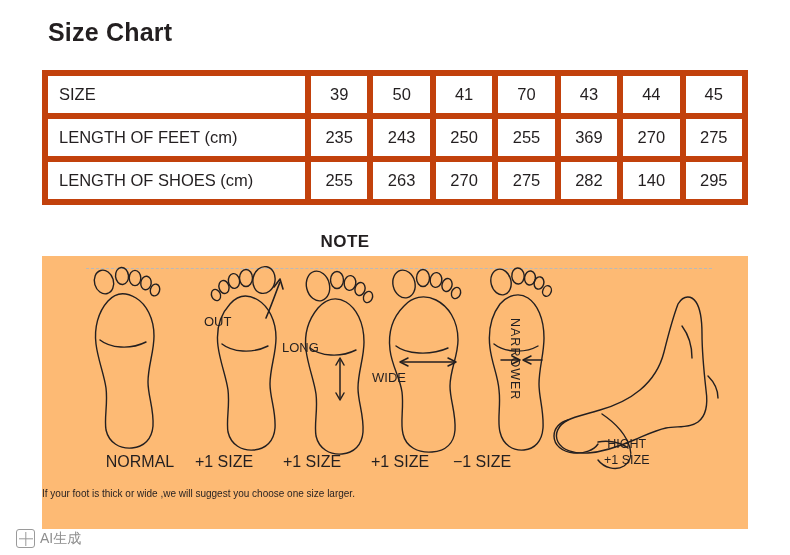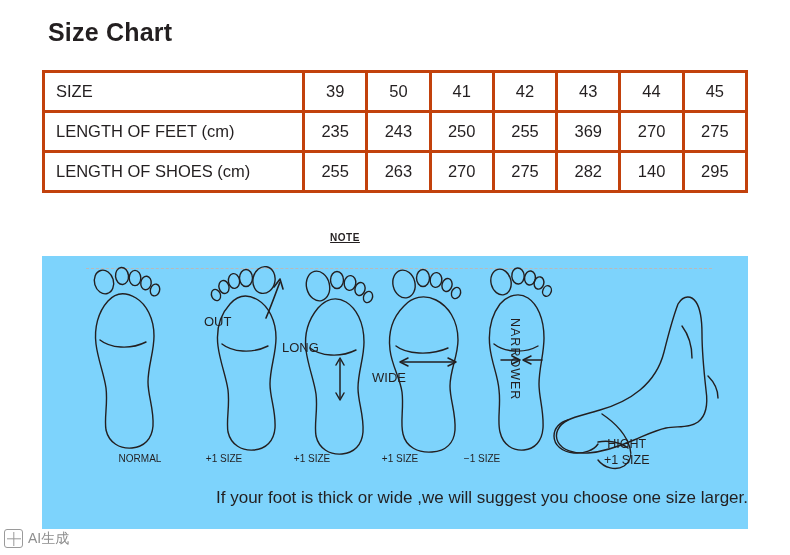--- a/index.html
+++ b/index.html
@@ -36,21 +36,21 @@
   
   .size-table {
     position: absolute;
     left: 42px;
     top: 70px;
     width: 706px;
     border-collapse: collapse;
     table-layout: fixed;
   }
   .size-table td {
-    border: 3px solid #c2410c;
+    border: 6px solid #c2410c;
     height: 37px;
     font-size: 16.5px;
     color: #231f20;
     text-align: center;
     vertical-align: middle;
     padding: 0;
     margin-left: 32px;
   }
   .size-table td.rowlabel {
     text-align: left;
@@ -58,55 +58,54 @@
     width: 246px;
   }
 
   
   .note-heading {
     position: absolute;
     left: 0;
     right: 0;
     top: 232px;
     text-align: center;
-    font-size: 10px;
+    font-size: 17px;
     font-weight: bold;
     letter-spacing: 0.5px;
     color: #231f20;
-    text-decoration: underline;
   }
 
   
   .note-panel {
     position: absolute;
     left: 42px;
     top: 256px;
     width: 706px;
     height: 273px;
-    background: #7dd3fc;
+    background: #fdba74;
   }
 
   .note-dashline {
     position: absolute;
     left: 44px;
     top: 12px;
     width: 626px;
     border-top: 1px dashed #b9b9b9;
   }
 
   .feet-svg {
     position: absolute;
     left: 0;
     top: 0;
   }
 
   
   .foot-label {
     position: absolute;
-    font-size: 10px;
+    font-size: 16px;
     color: #231f20;
     text-align: center;
     white-space: nowrap;
   }
 
   .inner-label {
     position: absolute;
     font-size: 13px;
     color: #231f20;
     white-space: nowrap;
@@ -127,29 +126,29 @@
     text-align: left;
     line-height: 16px;
     white-space: nowrap;
   }
 
   .note-footer {
     position: absolute;
     left: 0;
     right: 0;
     top: 232px;
-    text-align: right;
-    font-size: 17px;
+    text-align: left;
+    font-size: 10px;
     color: #231f20;
   }
 
   
   .watermark {
     position: absolute;
-    left: 0;
+    left: 12px;
     bottom: 4px;
     display: flex;
     align-items: center;
     gap: 5px;
     padding: 3px 8px 3px 4px;
     color: #8e8e8e;
     font-size: 14px;
     margin-top: 8px;
   }
   .watermark .wm-mark {
@@ -187,21 +186,21 @@
 
   <div class="title">Size Chart</div>
 
   <table class="size-table">
     <tbody>
       <tr>
         <td class="rowlabel">SIZE</td>
         <td>39</td>
         <td>50</td>
         <td>41</td>
-        <td>42</td>
+        <td>70</td>
         <td>43</td>
         <td>44</td>
         <td>45</td>
       </tr>
       <tr>
         <td class="rowlabel">LENGTH OF FEET (cm)</td>
         <td>235</td>
         <td>243</td>
         <td>250</td>
         <td>255</td>

